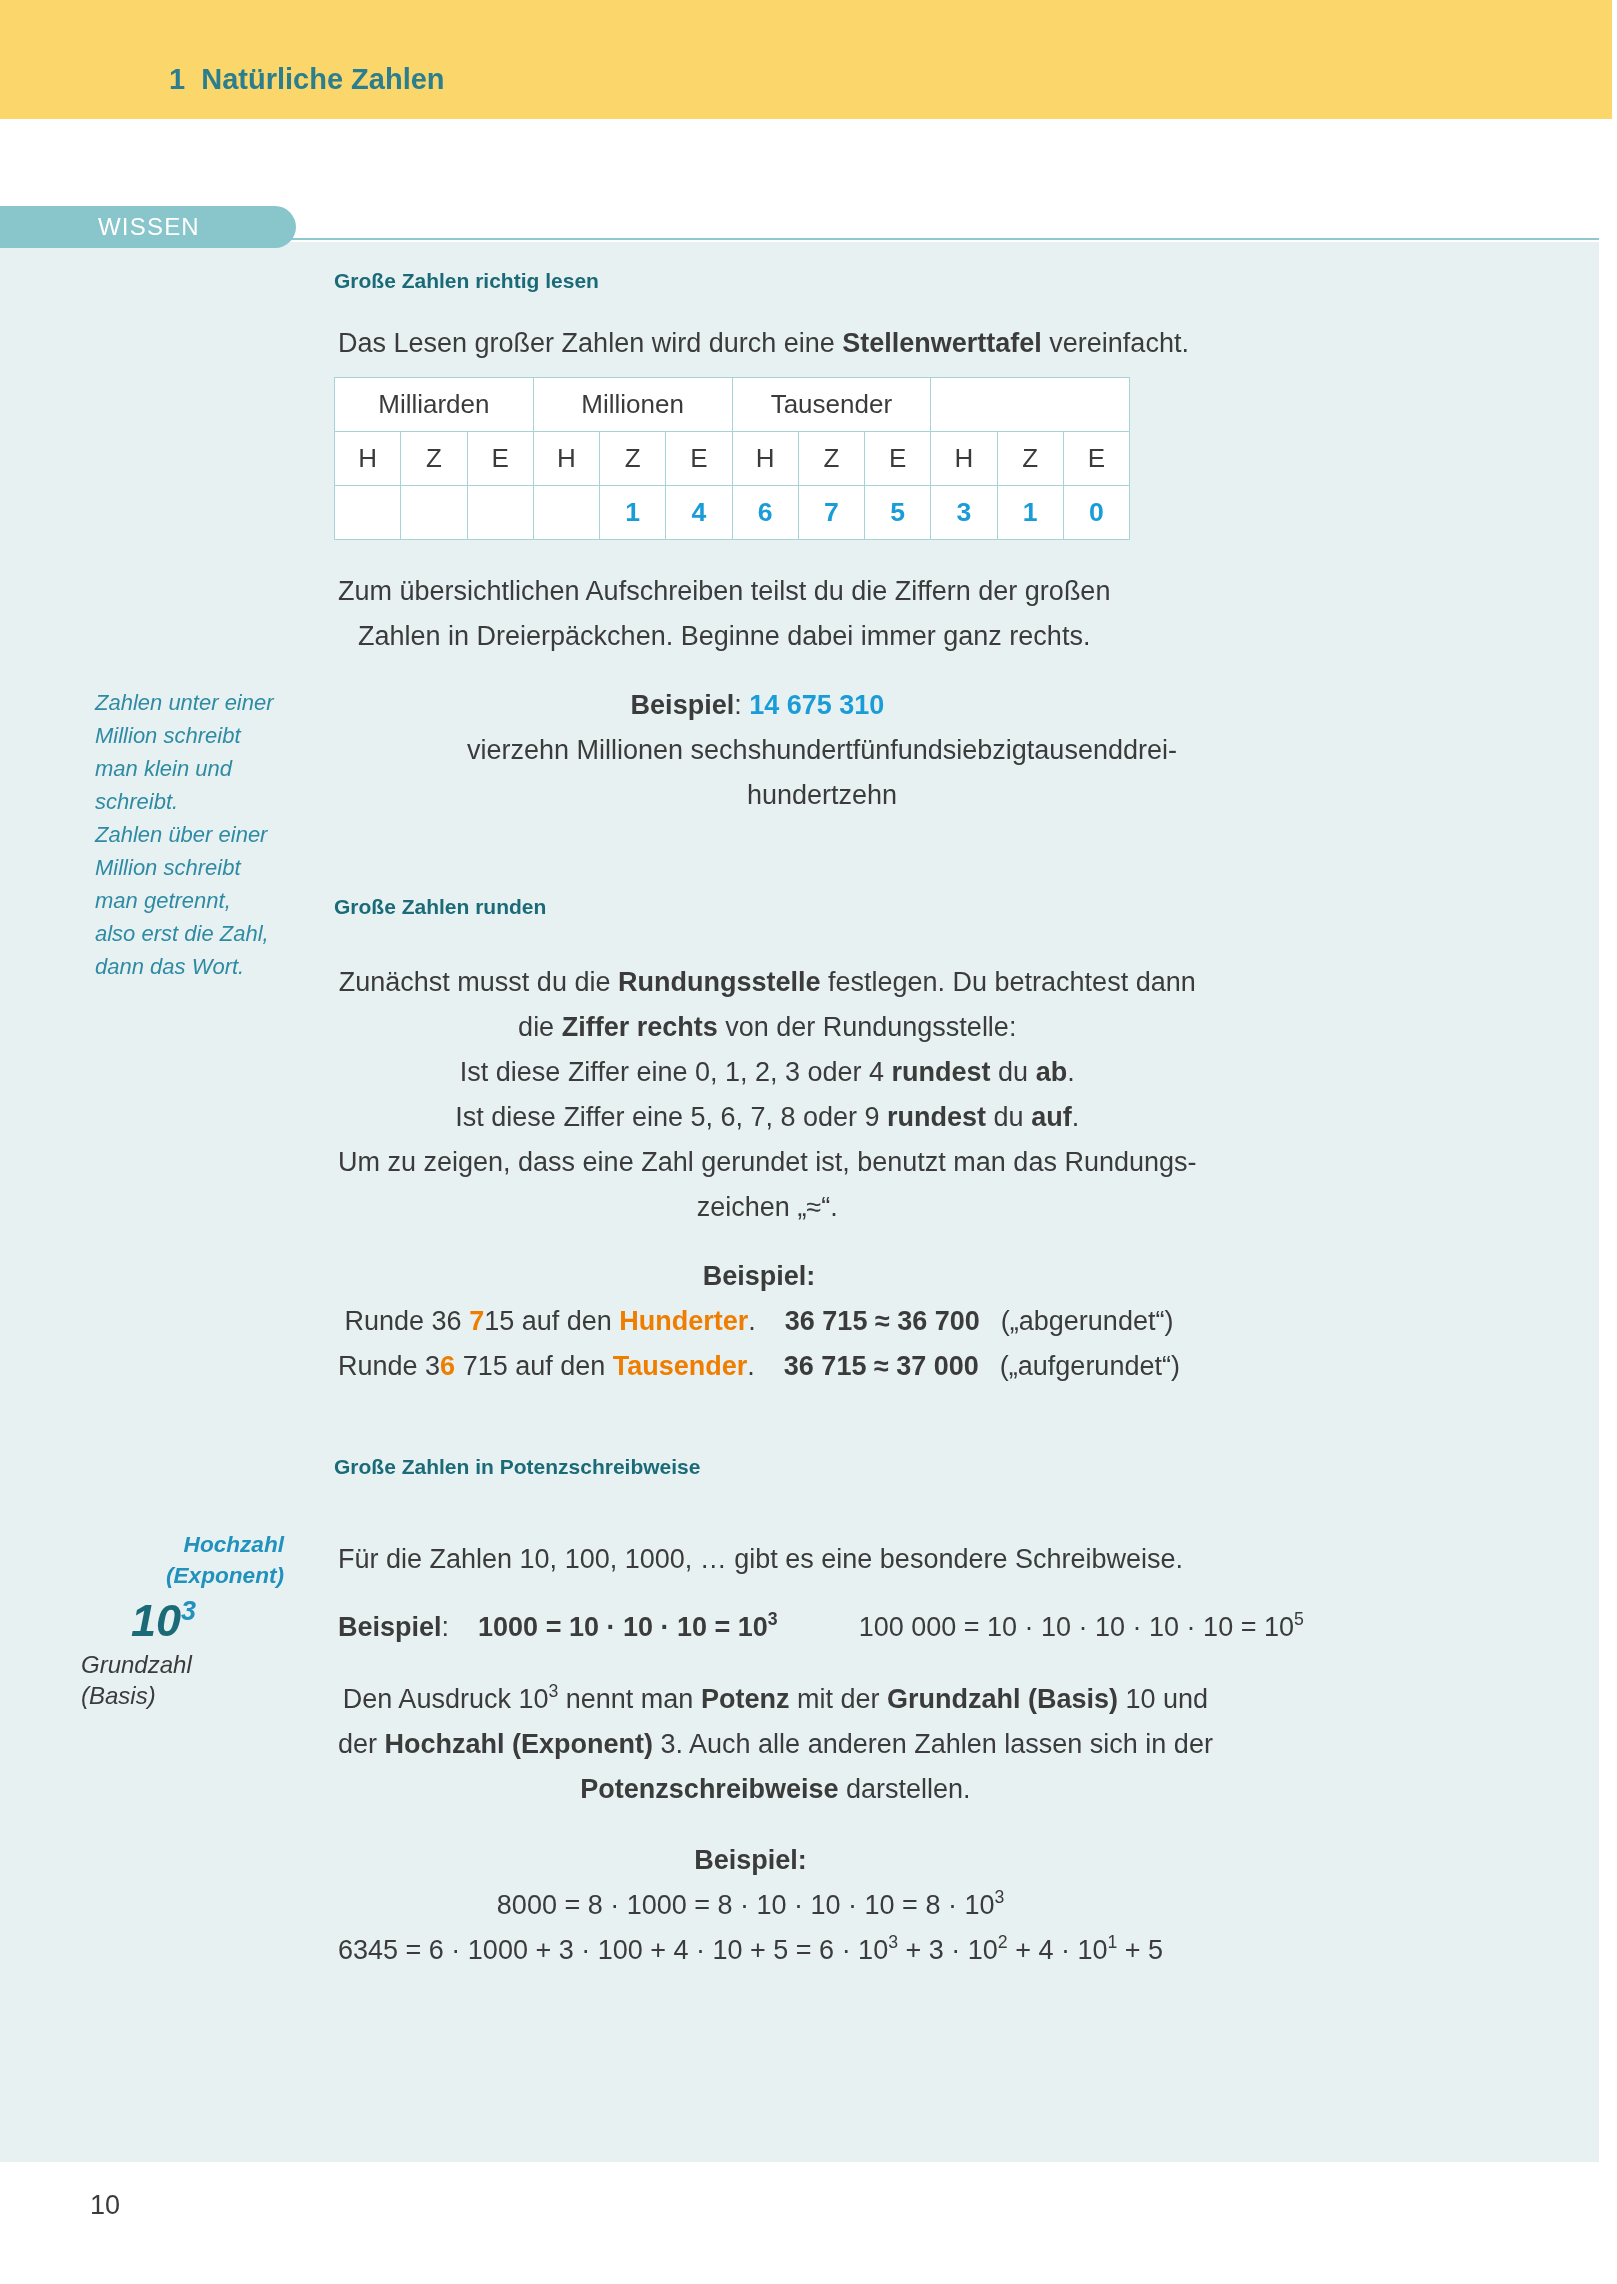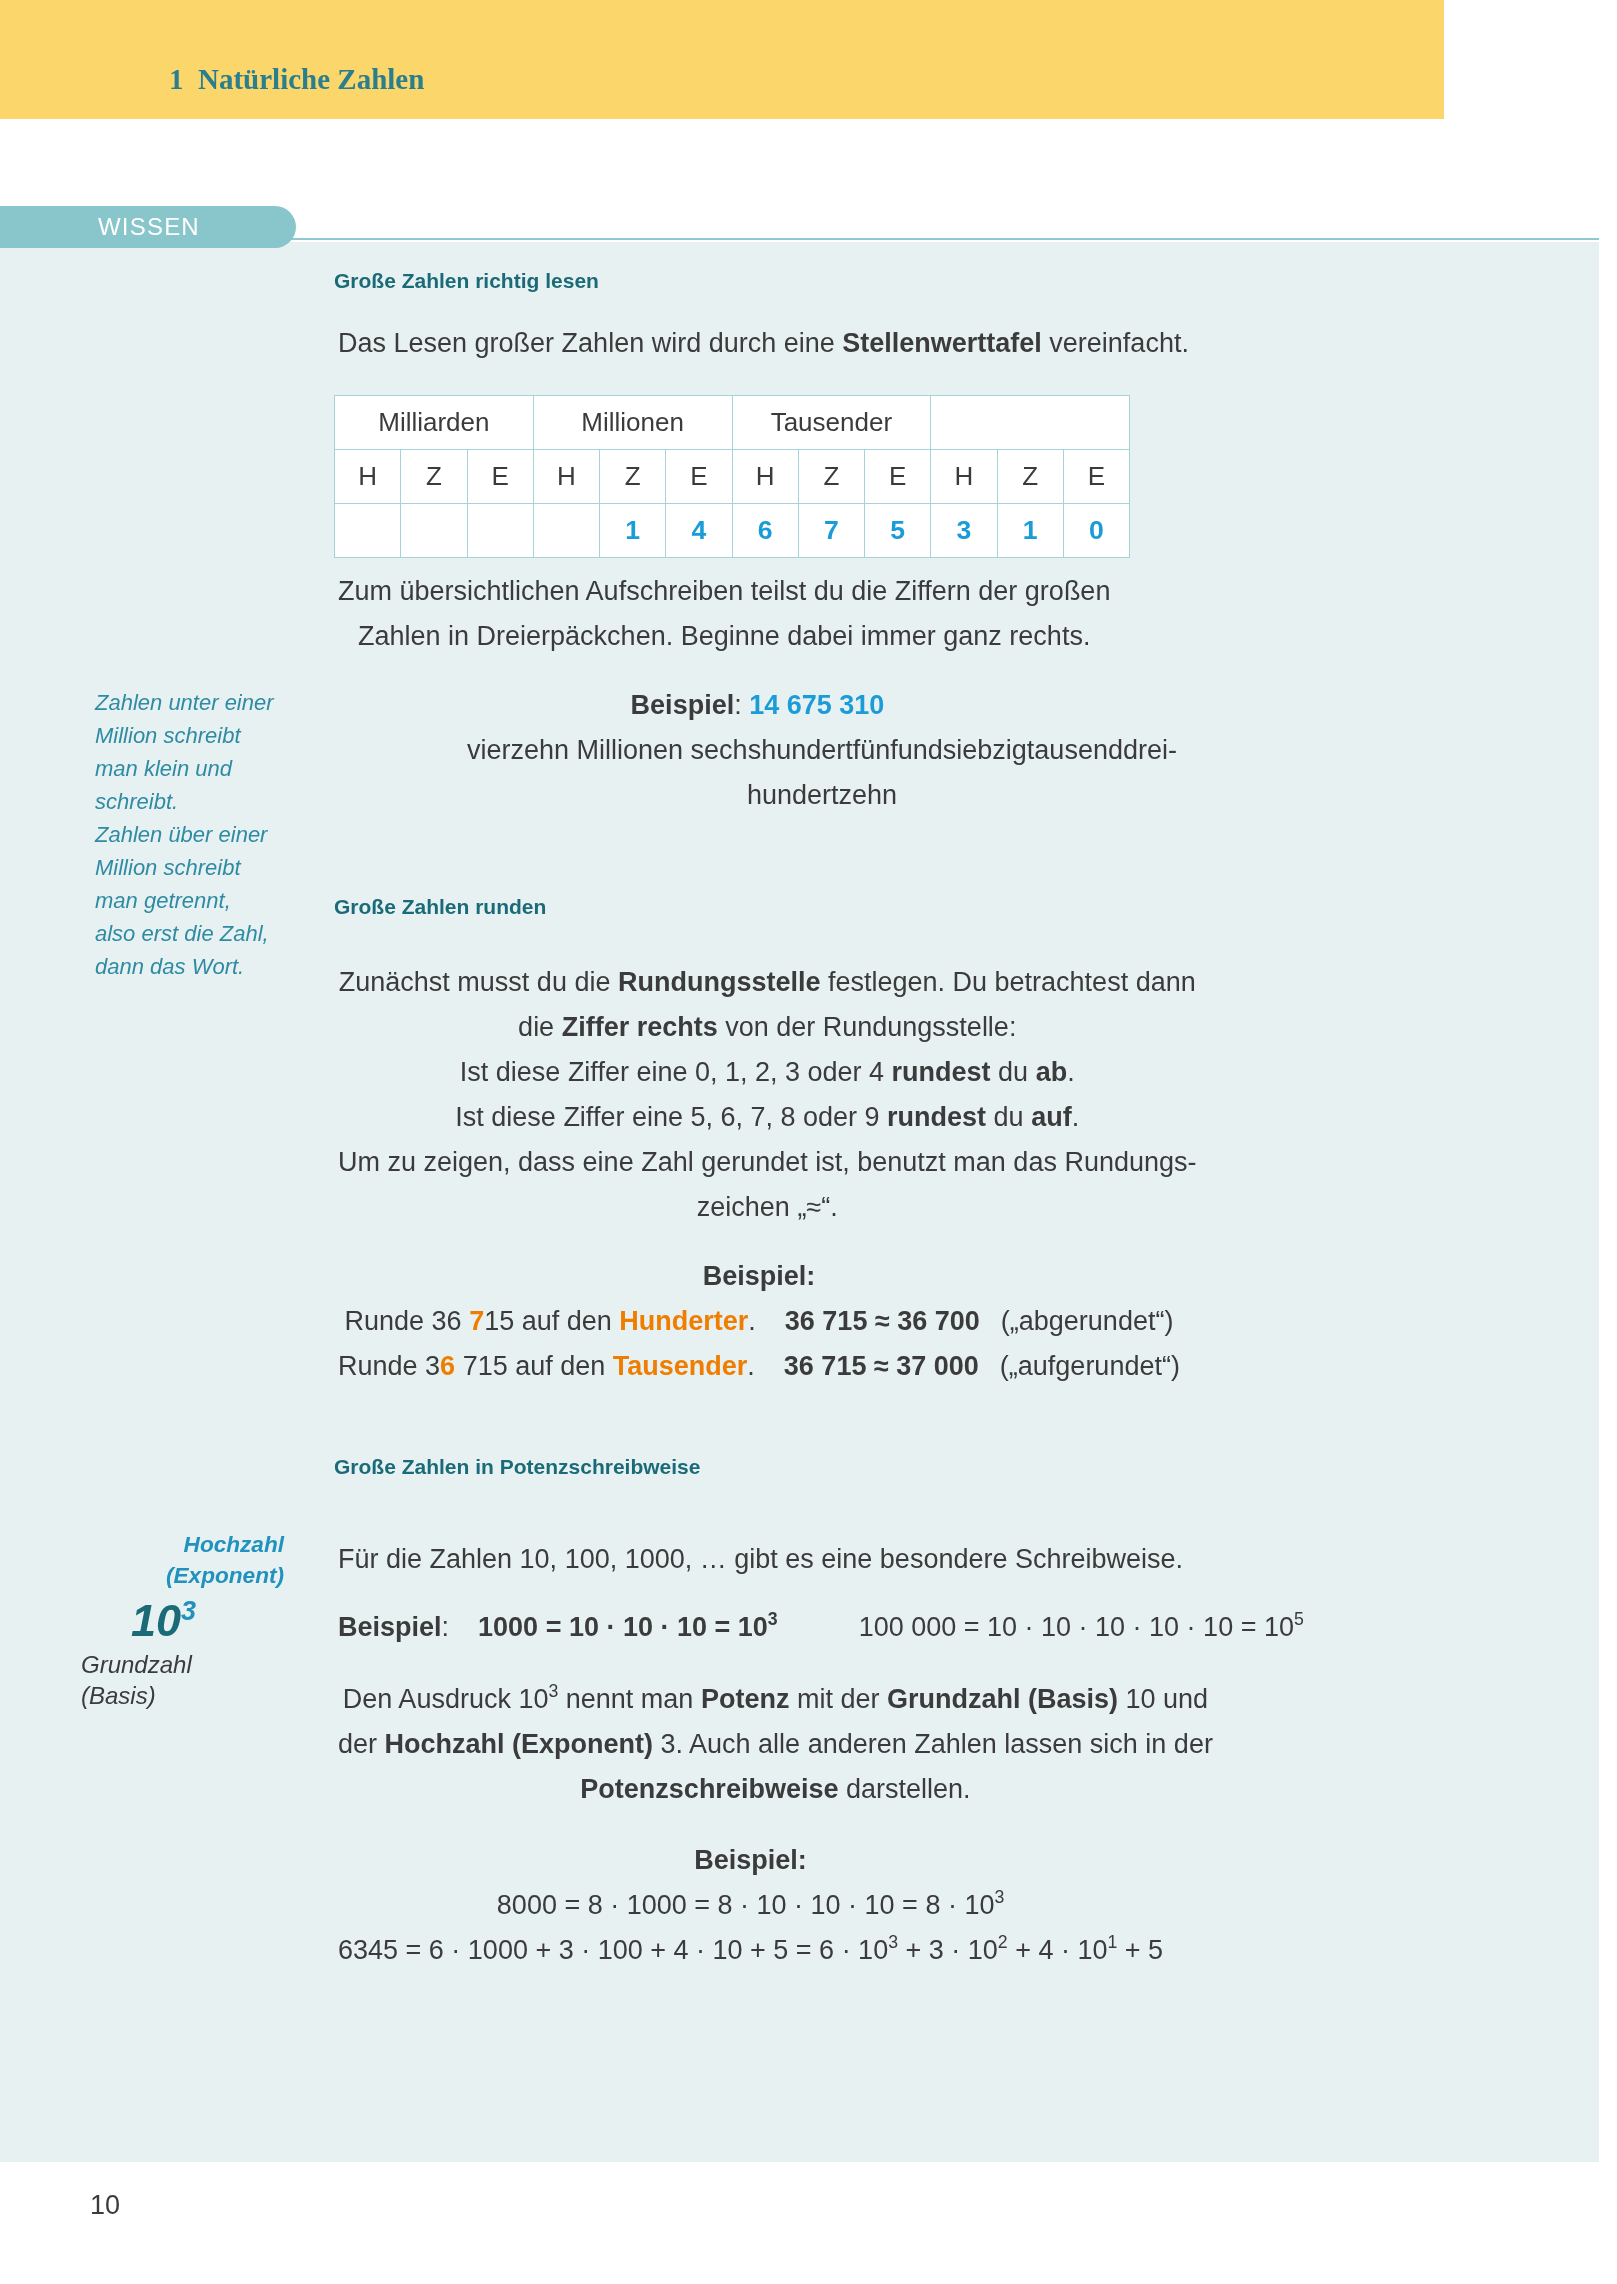--- a/index.html
+++ b/index.html
@@ -10,23 +10,22 @@
   }
   .page {
     position: relative;
     width: 1618px; height: 2284px;
     background: #ffffff;
     overflow: hidden;
   }
   
   .chapter-band {
     position: absolute; top: 0; left: 0;
-    width: 1444px; height: 119px;
+    width: 1612px; height: 119px;
     background: var(--yellow, #FBD66B);
-    font-family: Liberation Serif, serif;
   }
   .chapter-title {
     position: absolute; left: 169px; top: 63px;
     font-size: 29px; font-weight: bold;
     color: var(--chapter, #2A7E8E);
     white-space: pre;
   }
   
   .panel-line {
     position: absolute; top: 238px; left: 0;
@@ -69,21 +68,21 @@
   .indent { padding-left: 129px; }
   .gap-l { margin-left: 29px; font-weight: bold; }
   .gap-m { margin-left: 21px; }
   .gap-xl { margin-left: 81px; }
   sup {
     font-size: 17.7px; line-height: 0;
     vertical-align: baseline; position: relative; top: -11.3px;
   }
   
   .pv-table {
-    position: absolute; left: 334px; top: 395px;
+    position: absolute; left: 334px; top: 377px;
     border-collapse: collapse; table-layout: fixed;
     width: 796px; background: #ffffff;
   }
   .pv-table td {
     border: 1.6px solid var(--tableborder, #A6D3D8);
     height: 51px; text-align: center;
     font-size: 26px; color: #3B3B3B;
     overflow: hidden;
   }
   .pv-table .digit-row td {

